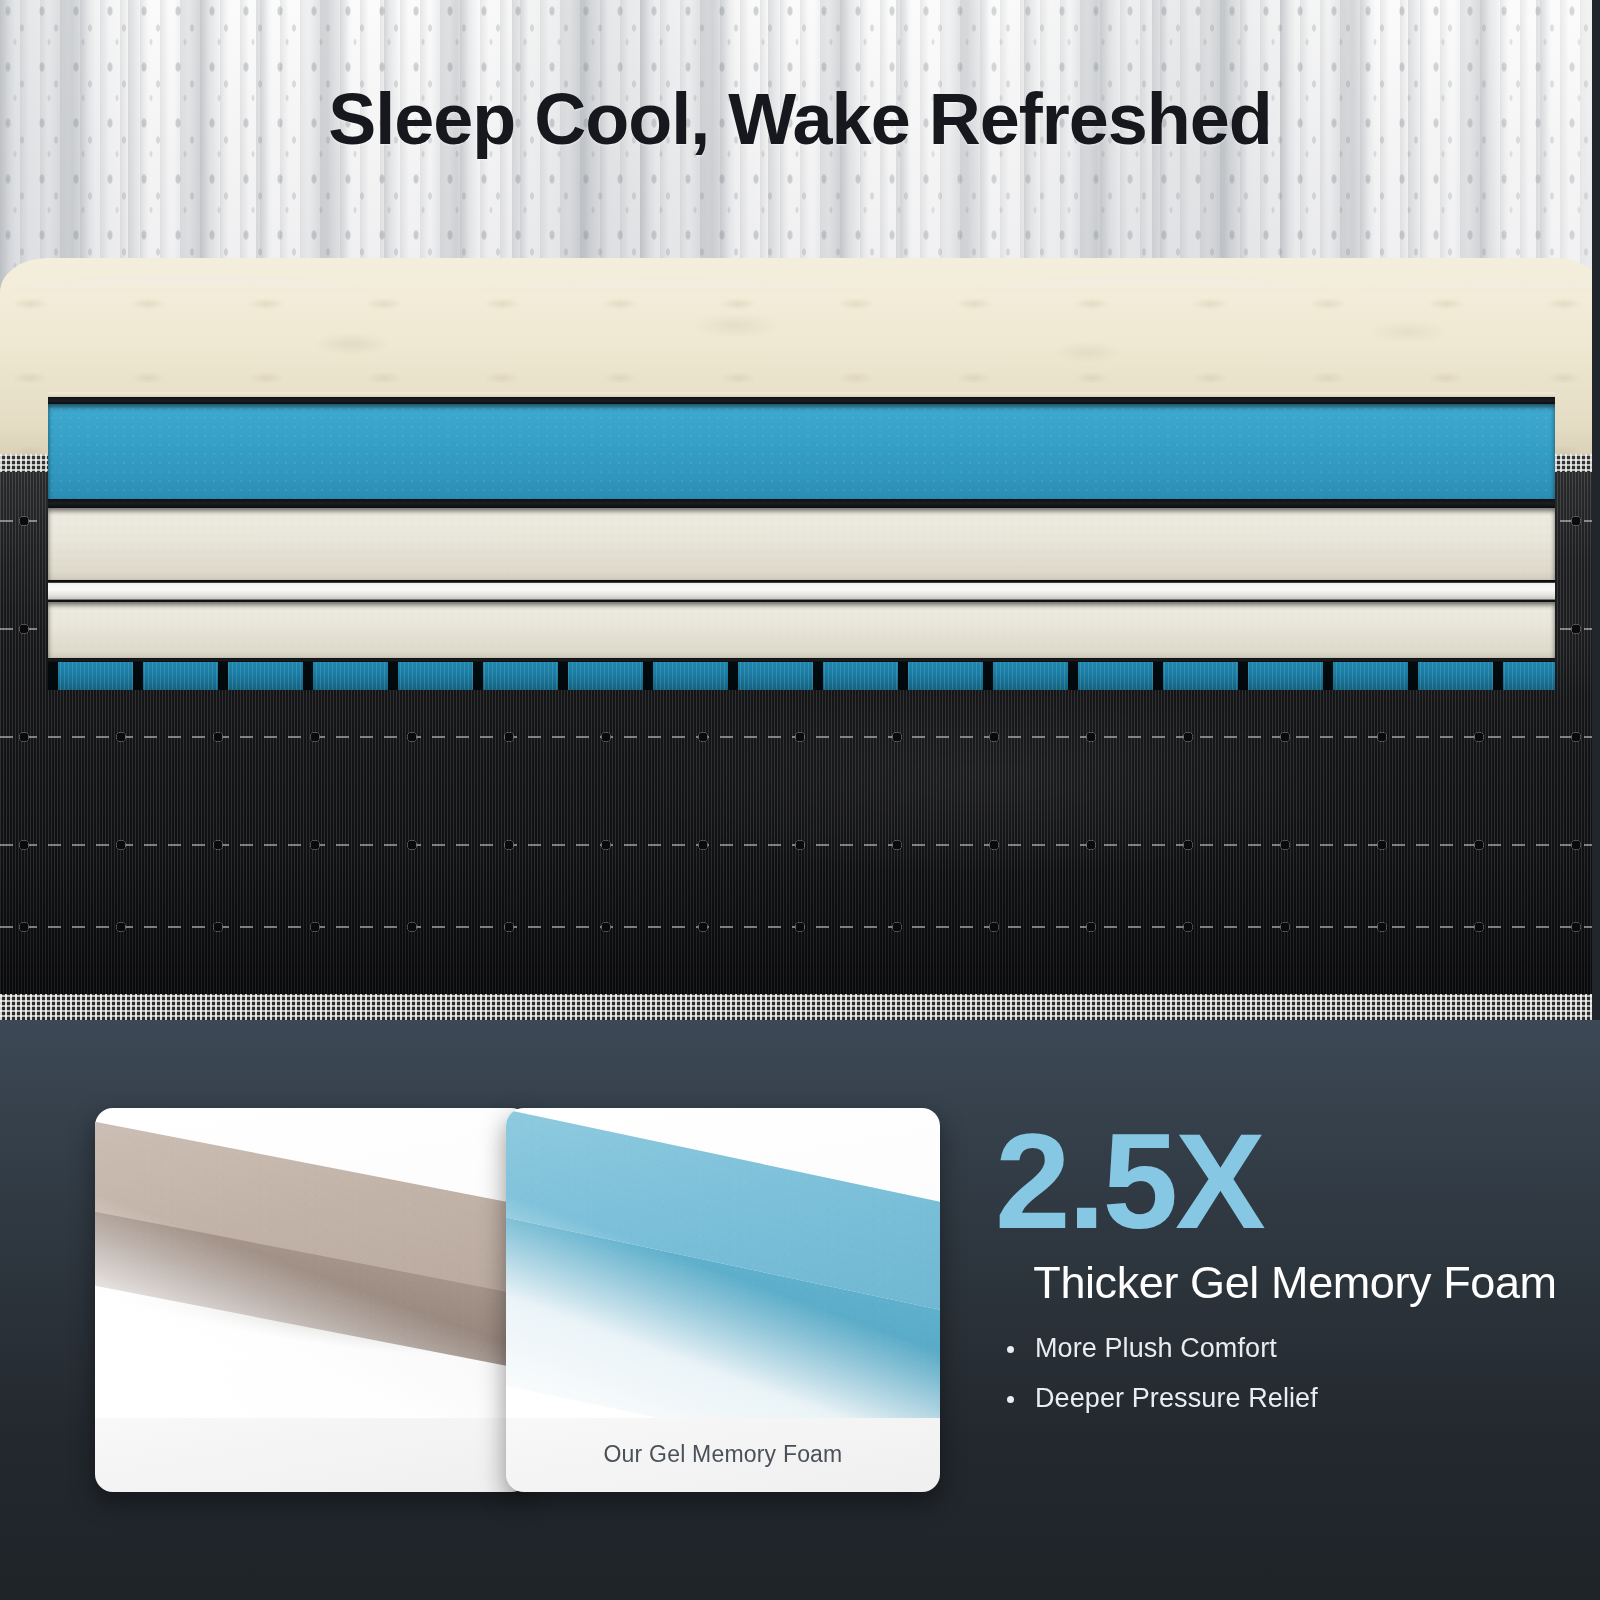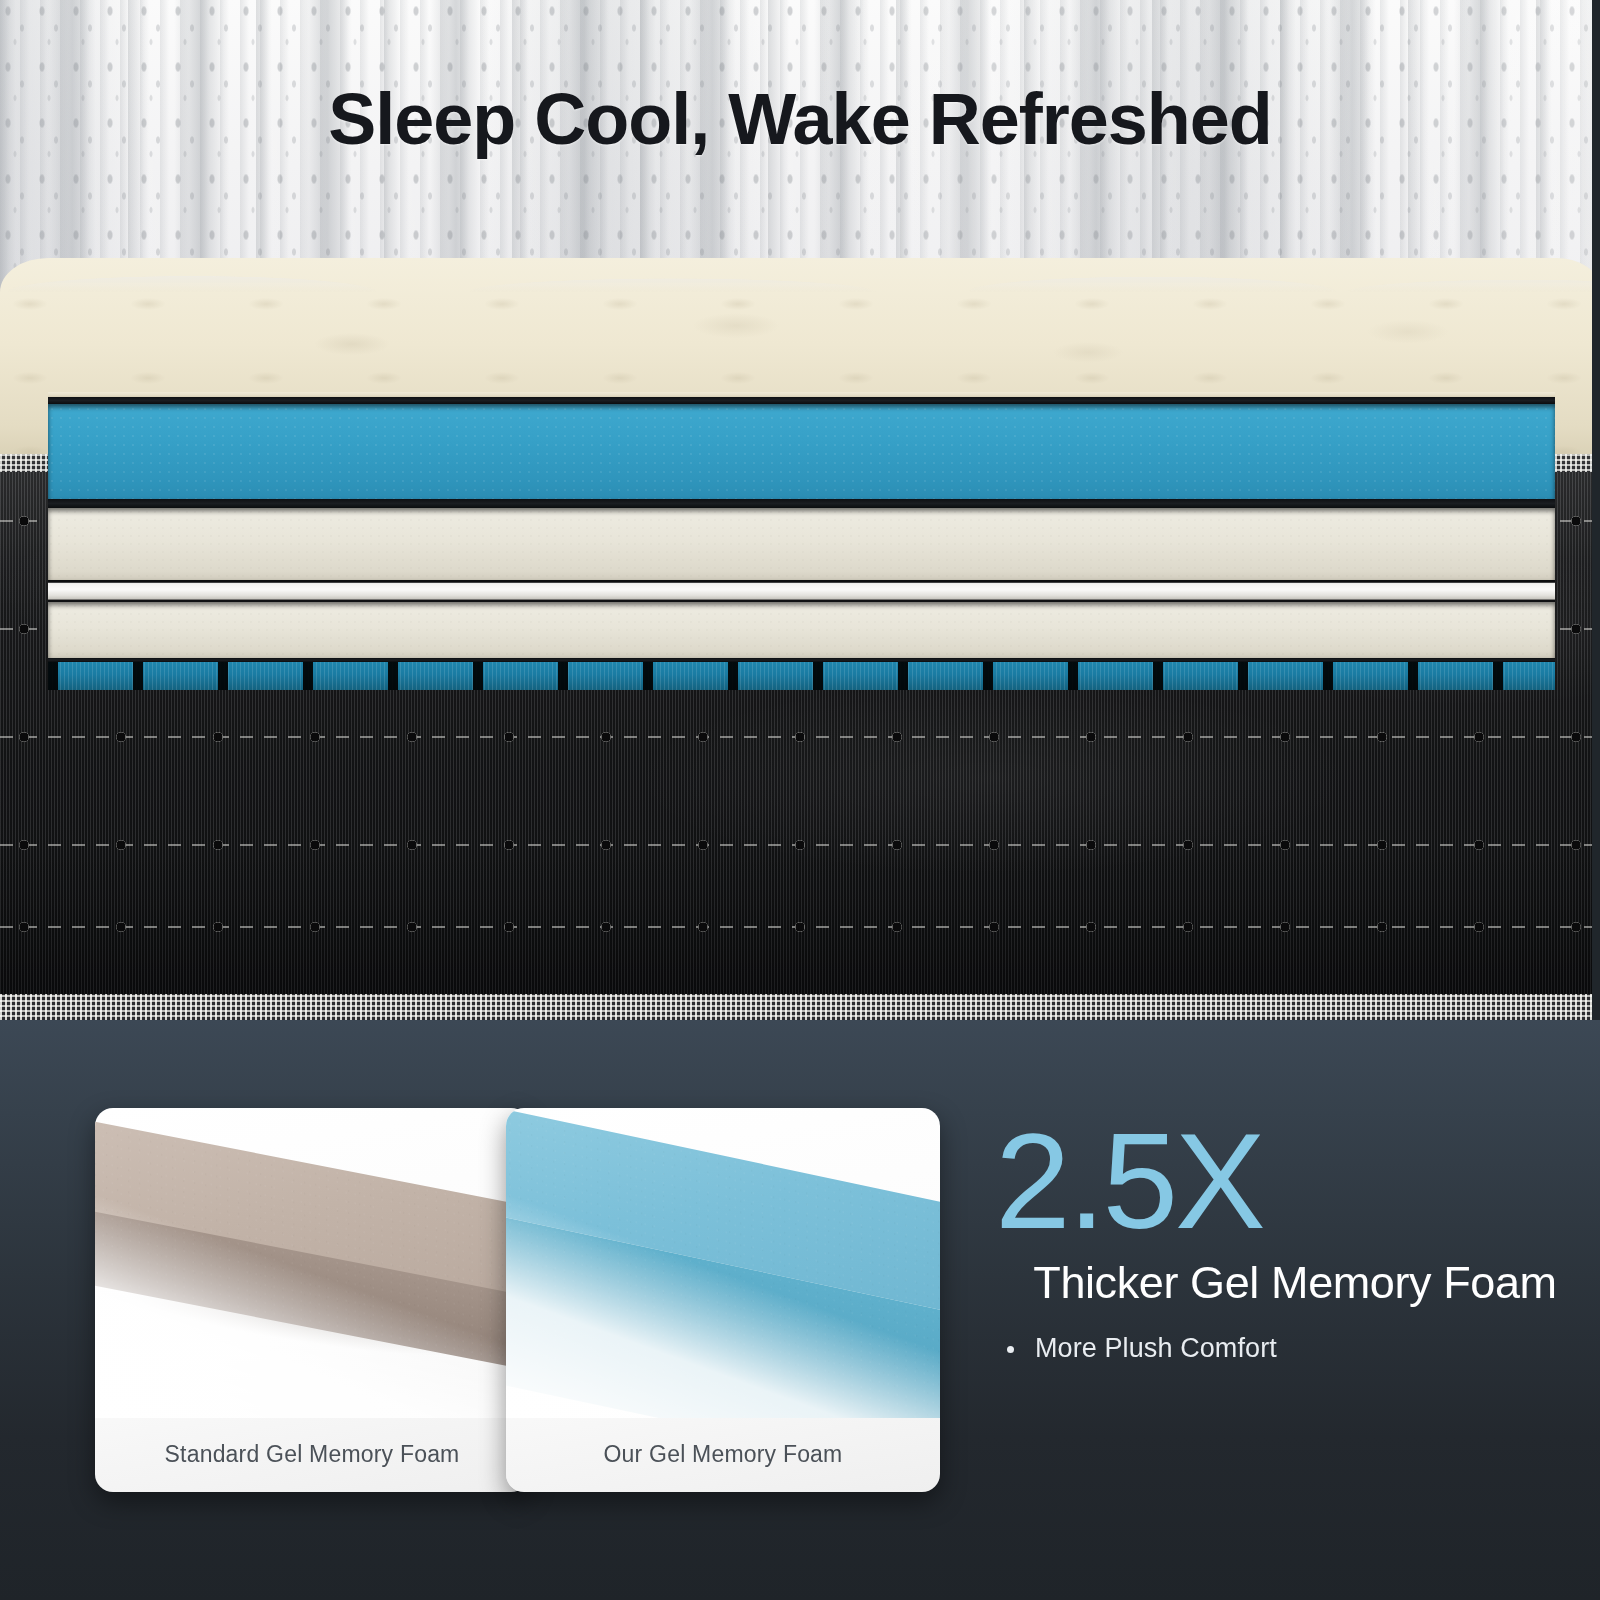--- a/index.html
+++ b/index.html
@@ -245,21 +245,21 @@
   }
   .foam-caption {
     position:absolute; left:0; bottom:0; width:434px; height:76px;
     display:flex; align-items:center; justify-content:center;
     font-size:23px; color:#4b5158; letter-spacing:.2px;
   }
 
   
   .stat-block { position:absolute; left:995px; top:96px; width:600px; }
   .stat-big {
-    font-size:136px; font-weight:normal; line-height:.96;
+    font-size:136px; font-weight:bold; line-height:.96;
     color:#86c8e4; letter-spacing:-3px;
   }
   .stat-sub {
     margin-top:10px; font-size:45px; color:#ffffff; letter-spacing:-.4px; white-space:nowrap;text-align:center;
   }
   .bullets { margin-top:24px; list-style:none; }
   .bullets li {
     position:relative; padding-left:40px; margin-bottom:19px;
     font-size:27px; color:#e9edf1; letter-spacing:.1px;
   }
@@ -337,21 +337,20 @@
       <div class="foam-img">
         <div class="slab-std-shadow"></div>
         <div class="slab-std-top">
           <div class="foam-grain"></div>
         </div>
         <div class="slab-std-side">
           <div class="foam-grain"></div>
         </div>
         <div class="foam-wash"></div>
       </div>
-      <div class="foam-caption">Standard Gel Memory Foam</div>
     </div>
 
     <div class="foam-card right">
       <div class="foam-img">
         <div class="slab-our-shadow"></div>
         <div class="slab-our-top">
           <div class="foam-grain"></div>
         </div>
         <div class="slab-our-side">
           <div class="foam-grain"></div>
@@ -359,17 +358,18 @@
         <div class="foam-wash"></div>
       </div>
       <div class="foam-caption">Our Gel Memory Foam</div>
     </div>
 
     <div class="stat-block">
       <div class="stat-big">2.5X</div>
       <div class="stat-sub">Thicker Gel Memory Foam</div>
       <ul class="bullets">
         <li>More Plush Comfort</li>
+        <li>Deeper Pressure Relief</li>
       </ul>
     </div>
   </div>
 
 </div>
 
 </body></html>

